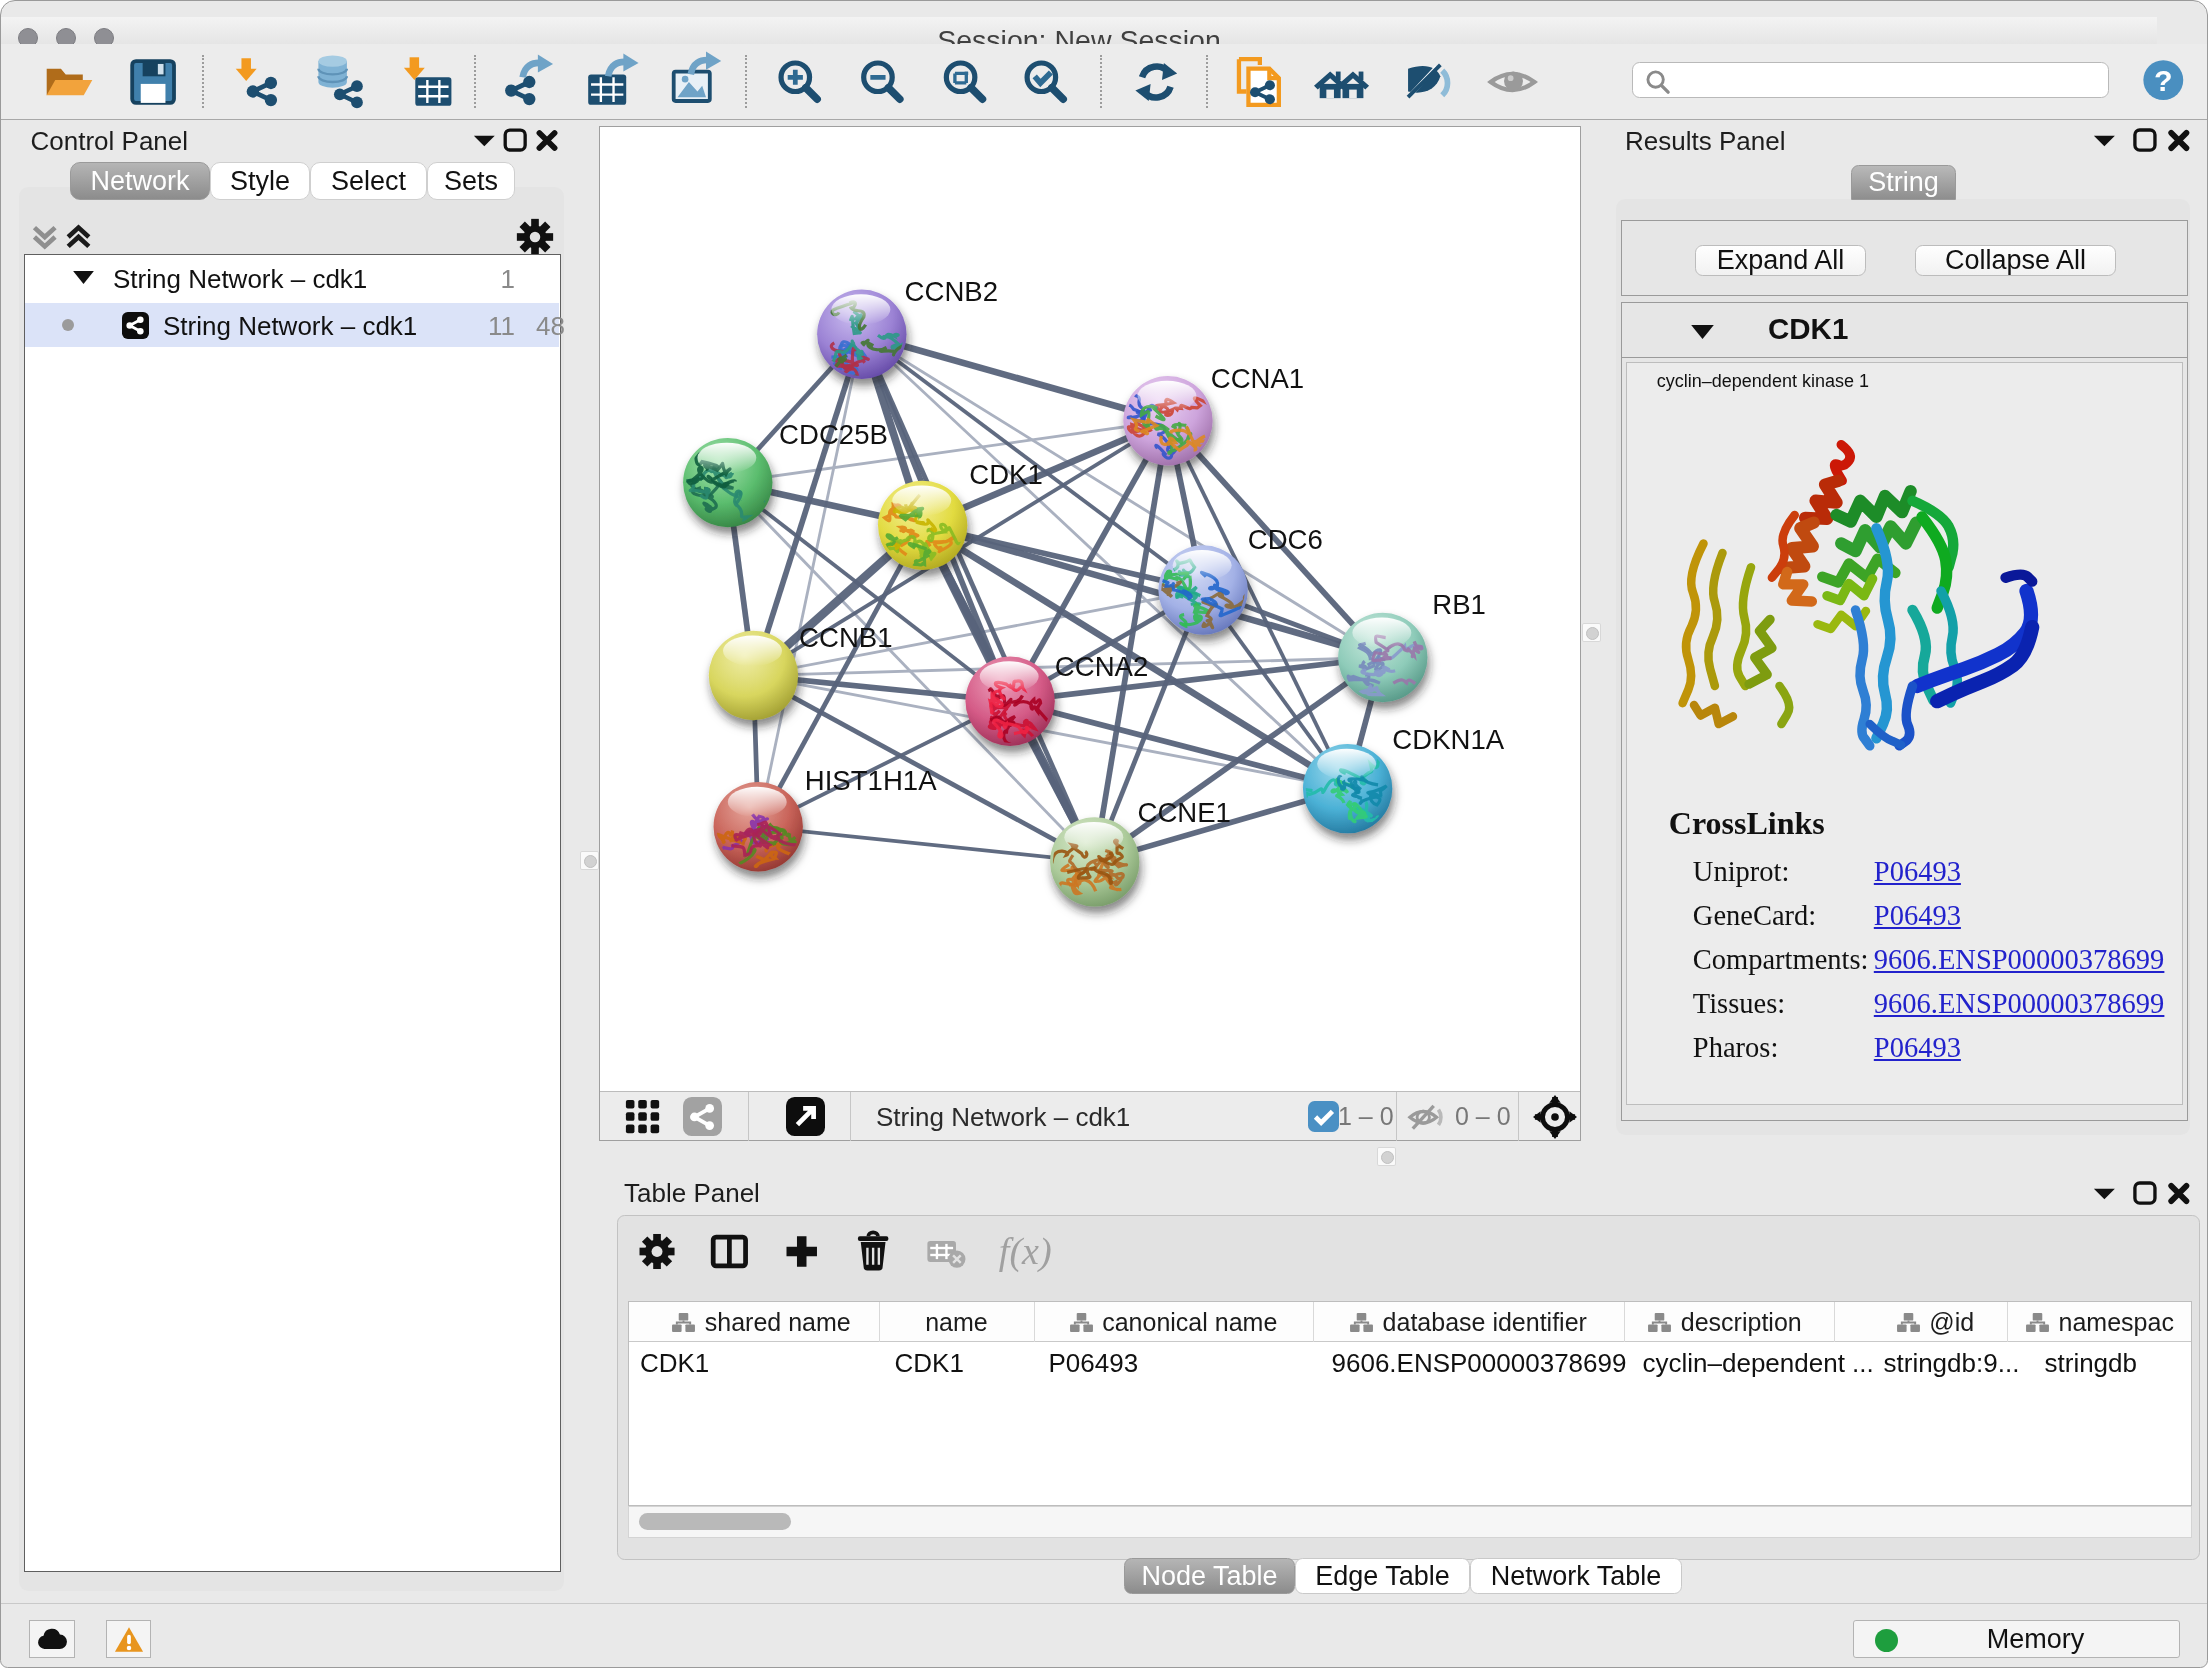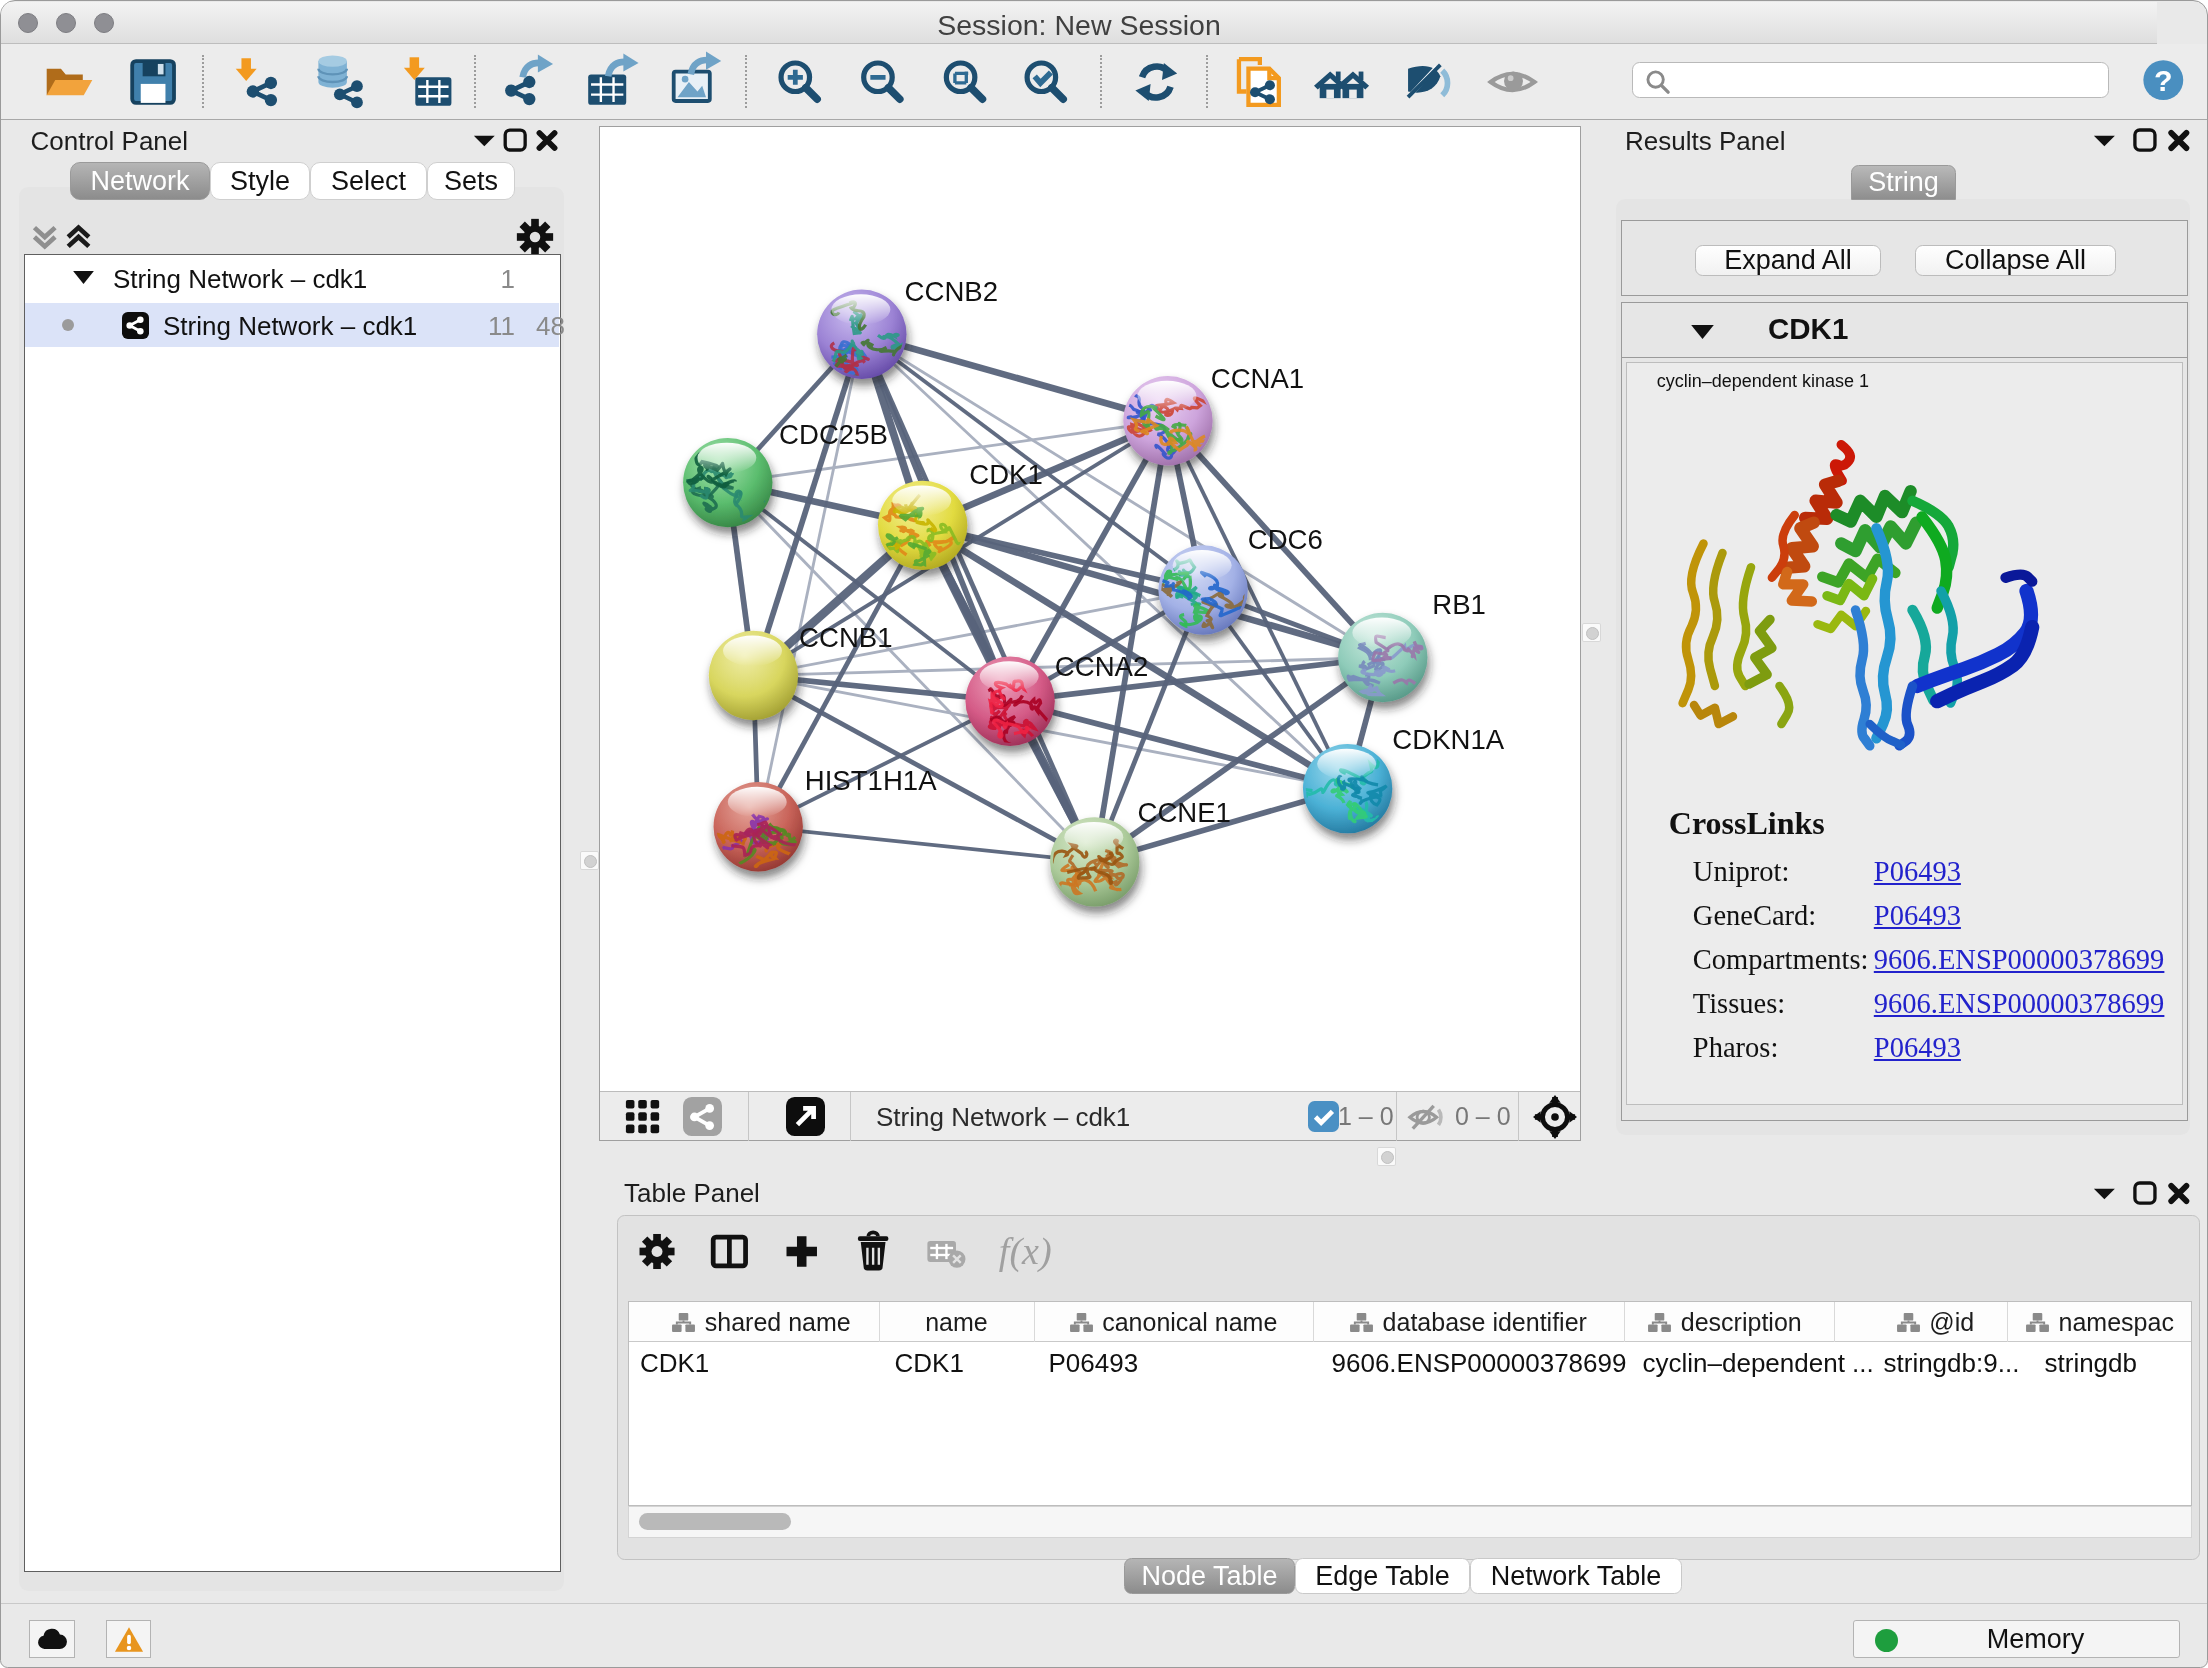--- a/index.html
+++ b/index.html
@@ -2,21 +2,21 @@
 <html style="font-size:15px"><head>
 <meta charset="utf-8">
 <style>
   html,body{margin:0;padding:0;background:#ffffff;}
   *{box-sizing:border-box;}
   #win{position:relative;width:2208px;height:1668px;background:#e9e9e9;
        font-family:"Liberation Sans",sans-serif;border:1px solid #9a9a9a;
        border-radius:15px 15px 7.6px 7.6px;overflow:hidden;}
   .abs{position:absolute;}
   
-  #titlebar{left:0;top:1px;width:2156px;height:42px;
+  #titlebar{left:0;top:16px;width:2156px;height:42px;
     background:linear-gradient(#f3f3f3,#dedede);border-bottom:1px solid #bdbdbd;}
   .tlight{position:absolute;top:10.5px;width:20px;height:20px;border-radius:50%;
     background:#8f8f94;border:1px solid #7d7d82;}
   #wtitle{position:absolute;top:6.7px;left:0;width:100%;text-align:center;
     font-size:28.5px;color:#404040;font-weight:500;}
   
   #toolbar{left:0;top:43px;width:2208px;height:76px;background:#ececec;
     border-bottom:1px solid #a8a8a8;}
   .tsep{position:absolute;top:11.4px;height:53px;width:0;
     border-left:2.9px dotted #9c9c9c;}
@@ -686,21 +686,21 @@
           <polygon points="46,23 38,17 38,29" fill="#0d0d0d"></polygon>
       </svg>
     </div>
   </div>
 
   <div class="abs ptitle" style="left:1624px;top:125px;">Results Panel</div>
   <div id="rpanel" class="abs">
     <div id="rp-body"></div>
     <div id="stringtab">String</div>
     <div class="rbox" style="top:100px;height:76px;">
-      <div class="rbtn" style="left:73px;width:186px;">Expand All</div>
+      <div class="rbtn" style="left:73px;width:171px;">Expand All</div>
       <div class="rbtn" style="left:293px;width:201px;">Collapse All</div>
     </div>
     <div class="rbox" style="top:182px;height:819px;">
       <div style="position:absolute;left:0;top:0;width:100%;height:55px;border-bottom:1px solid #9a9a9a;"></div>
       <svg style="position:absolute;left:68px;top:20px;" width="25" height="17" viewBox="0 0 26 18">
           <polygon points="1,2 25,2 13,17" fill="#111"></polygon>
         </svg>
       <div style="position:absolute;left:146px;top:8.6px;font-size:29.5px;font-weight:bold;color:#111;">CDK1</div>
       <div style="position:absolute;left:3.8px;top:59px;right:3.8px;bottom:15px;background:#ececec;border:1px solid #bdbdbd;">
         <div style="position:absolute;left:30px;top:7.6px;font-size:18px;color:#111;">cyclin–dependent kinase 1</div>

